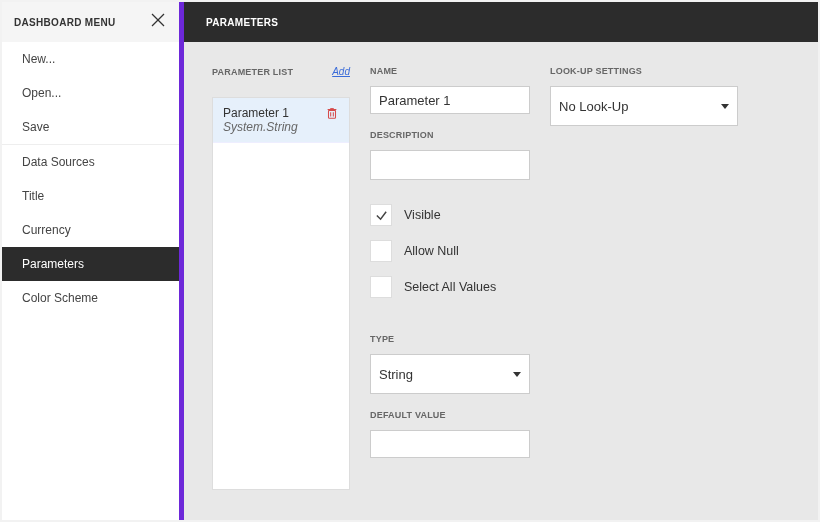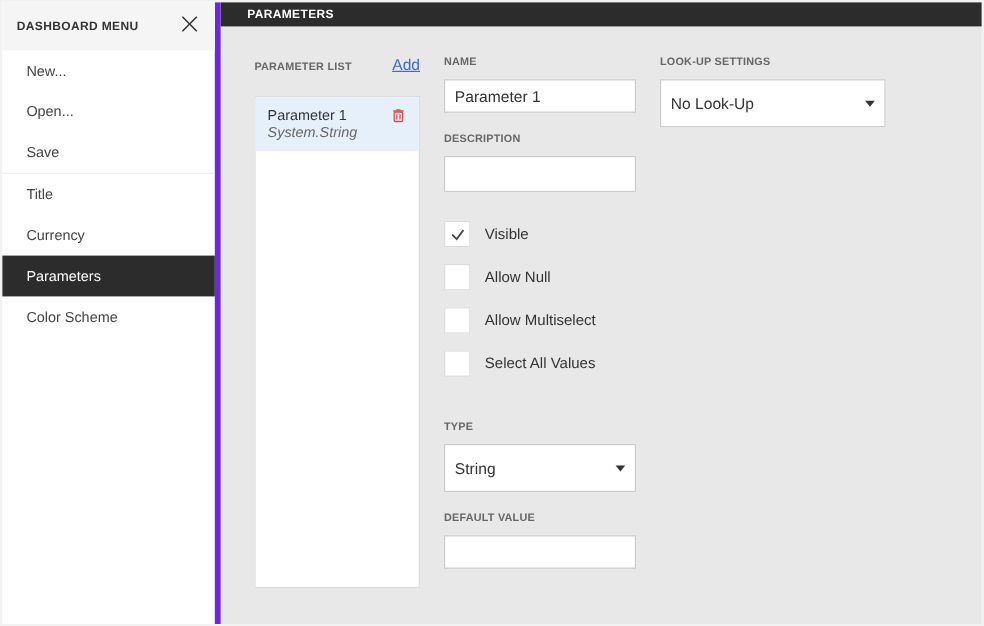--- a/index.html
+++ b/index.html
@@ -16,21 +16,21 @@
   .main { flex: 1; background: #e8e8e8; display: flex; flex-direction: column; }
   .main-header { height: 40px; background: #2c2c2c; display: flex; align-items: center; padding: 0 22px; }
   .main-header-title { color: #fff; font-size: 10px; font-weight: 700; letter-spacing: 0.3px; }
   .content { flex: 1; padding: 24px 28px 30px 28px; display: flex; gap: 20px; }
   .col { display: flex; flex-direction: column; }
   .col.param-list { width: 138px; }
   .col.fields { width: 160px; }
   .col.lookup { width: 188px; }
   .section-label { font-size: 9px; font-weight: 700; color: #666; letter-spacing: 0.2px; margin-bottom: 10px; text-transform: uppercase; }
   .param-list-head { display: flex; justify-content: space-between; align-items: baseline; margin-bottom: 10px;}
-  .add-link { font-size: 13px; color: #3a6bd8; text-decoration: underline; cursor: pointer; }
+  .add-link { font-size: 10px; color: #3a6bd8; text-decoration: underline; cursor: pointer; font-style: italic; }
   .param-list-box { flex: 1; background: #fff; border: 1px solid #ddd; min-height: 380px; }
   .param-item { background: #e6f0fb; padding: 8px 10px; display: flex; justify-content: space-between; align-items: flex-start; border-bottom: 1px solid #eef; }
   .param-item-text { display: flex; flex-direction: column; }
   .param-item-name { font-size: 12px; color: #333; }
   .param-item-type { font-size: 12px; font-style: italic; color: #666; }
   .trash-icon svg { width: 14px; height: 14px; }
   .field-block { margin-bottom: 16px; }
   .text-input { width: 100%; height: 28px; border: 1px solid #ccc; background: #fff; font-size: 13px; padding: 0 8px; color: #333; }
   .text-input.tall { height: 30px; }
   .checkbox-row { display: flex; align-items: center; margin-bottom: 14px; gap: 12px; }
@@ -61,20 +61,23 @@
         </div>
       <div class="menu-item">
           <span>Open...</span>
         </div>
       <div class="menu-item">
           <span>Save</span>
         </div>
     </div>
     <div class="menu-divider"></div>
     <div class="menu-group">
+      <div class="menu-item">
+          <span>Data Sources</span>
+        </div>
       <div class="menu-item">
           <span>Title</span>
         </div>
       <div class="menu-item">
           <span>Currency</span>
         </div>
       <div class="menu-item active">
           <span>Parameters</span>
         </div>
       <div class="menu-item">
@@ -133,24 +136,20 @@
                 </svg>
               </span>
             <span class="checkbox-label">Visible</span>
           </div>
           <div class="checkbox-row">
             <span class="fake-checkbox"></span>
             <span class="checkbox-label">Allow Null</span>
           </div>
           <div class="checkbox-row">
             <span class="fake-checkbox"></span>
-            <span class="checkbox-label">Allow Multiselect</span>
-          </div>
-          <div class="checkbox-row">
-            <span class="fake-checkbox"></span>
             <span class="checkbox-label">Select All Values</span>
           </div>
         </div>
 
         <div class="field-block">
           <div class="section-label">TYPE</div>
           <div class="dropdown">
             <span>String</span>
             <span class="caret"></span>
           </div>

